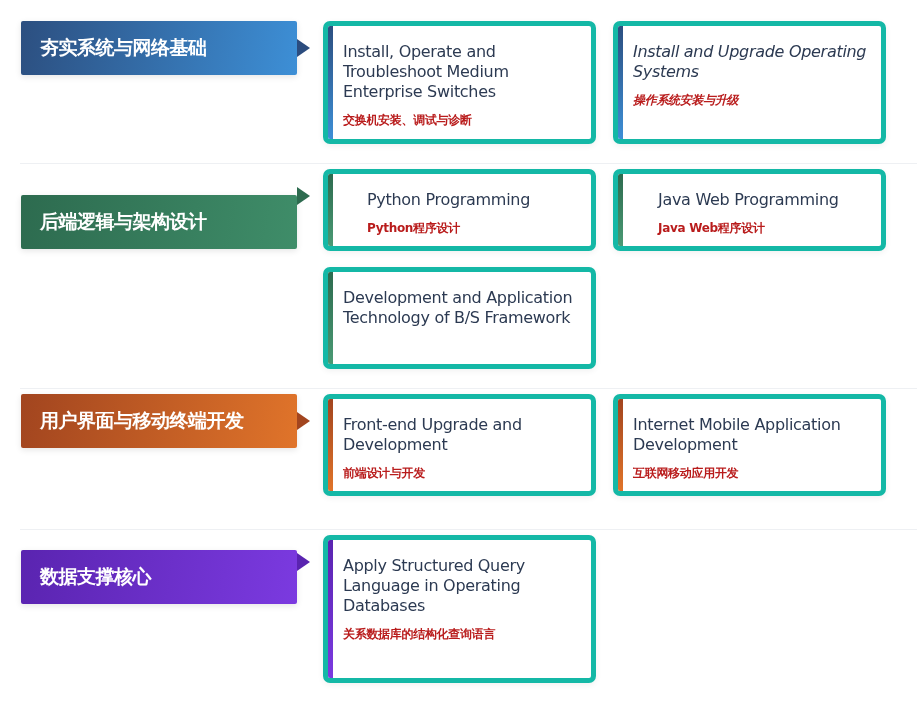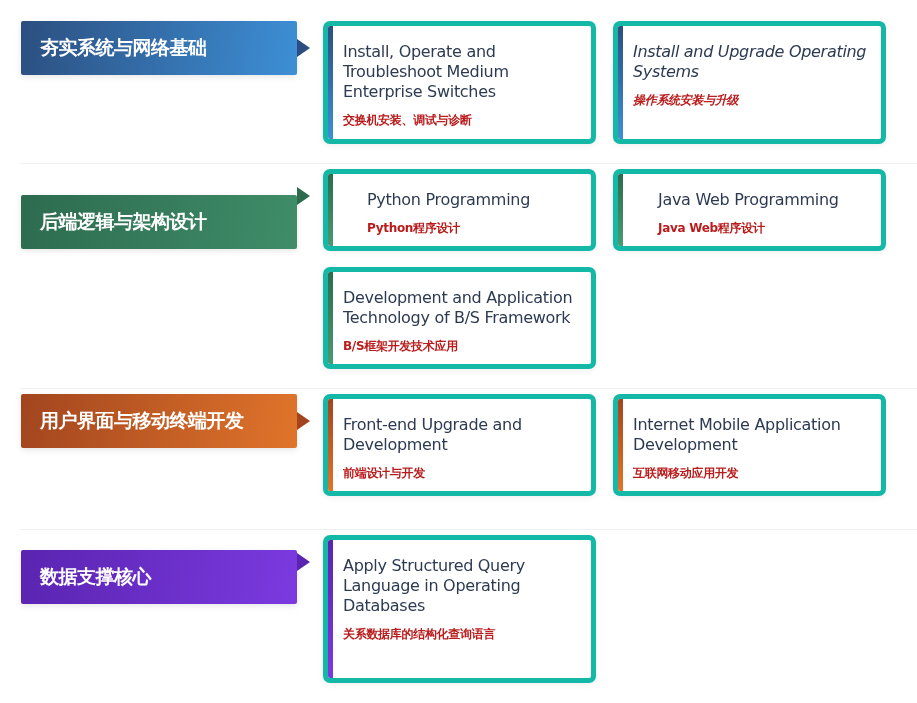--- a/index.html
+++ b/index.html
@@ -60,21 +60,20 @@
 <div class="card" style="left:323px; top:169px; height:82px;padding-left:39px; --bar: linear-gradient(180deg,#2d6b4f,#4a9a74);">
   <div class="en">Python Programming</div>
   <div class="zh">Python程序设计</div>
 </div>
 <div class="card" style="left:613px; top:169px; height:82px;padding-left:40px; --bar: linear-gradient(180deg,#2d6b4f,#4a9a74);">
   <div class="en">Java Web Programming</div>
   <div class="zh">Java Web程序设计</div>
 </div>
 <div class="card" style="left:323px; top:267px; height:102px; --bar: linear-gradient(180deg,#2d6b4f,#4a9a74);">
   <div class="en">Development and Application Technology of B/S Framework</div>
-  <div class="zh">B/S框架开发技术应用</div>
 </div>
 
 <div class="row-divider" style="top:388px;"></div>
 
 <div class="cat" style="top:394px; background: linear-gradient(100deg, #a2451f 0%, #e0742a 100%);">
   <span>用户界面与移动终端开发</span>
 </div>
 <div class="cat-arrow" style="top:412px; border-left-color:#a2451f;"></div>
 
 <div class="card" style="left:323px; top:394px; height:102px; --bar: linear-gradient(180deg,#a2451f,#e0742a);">

